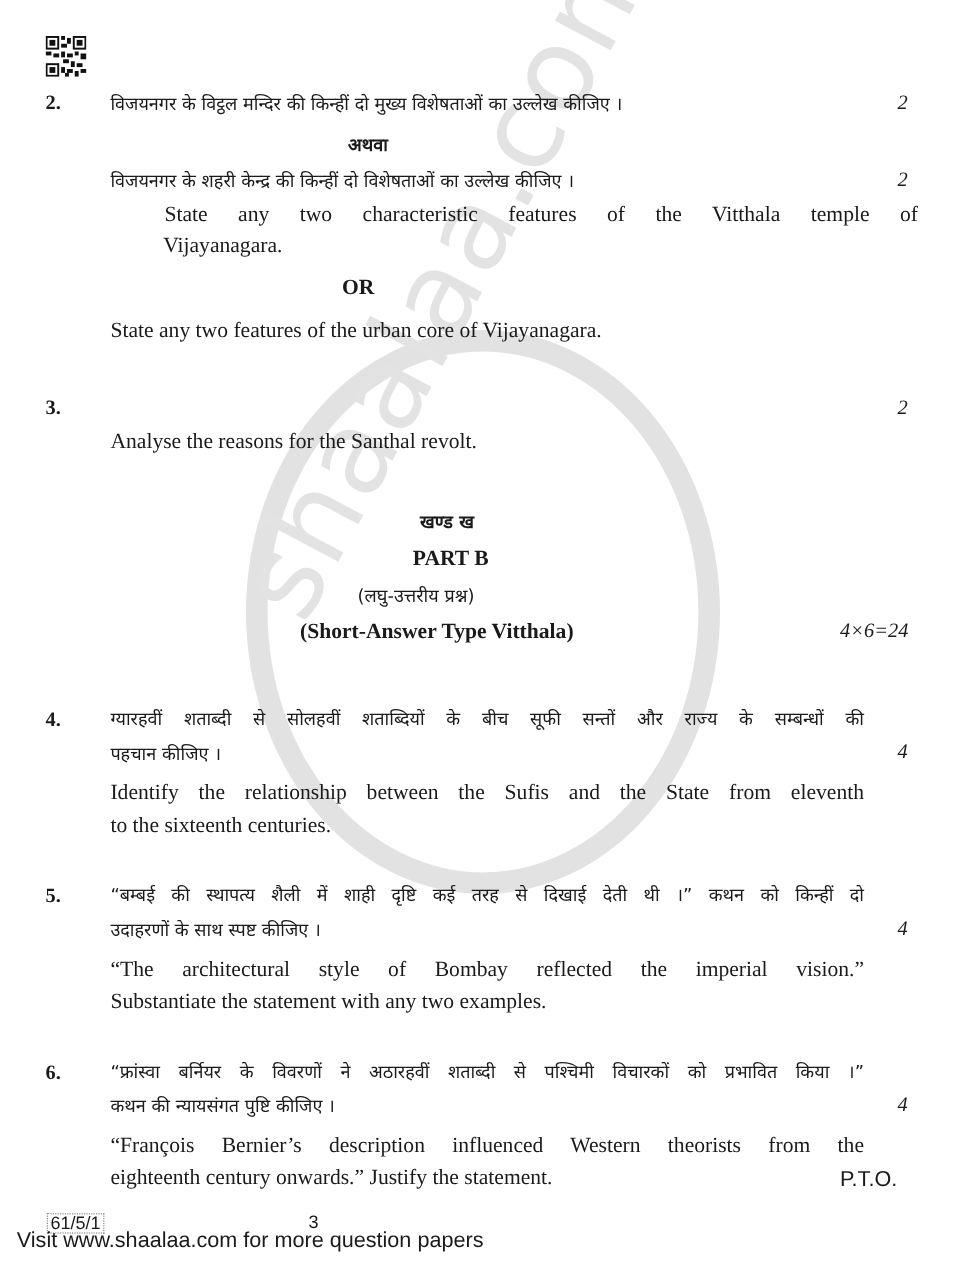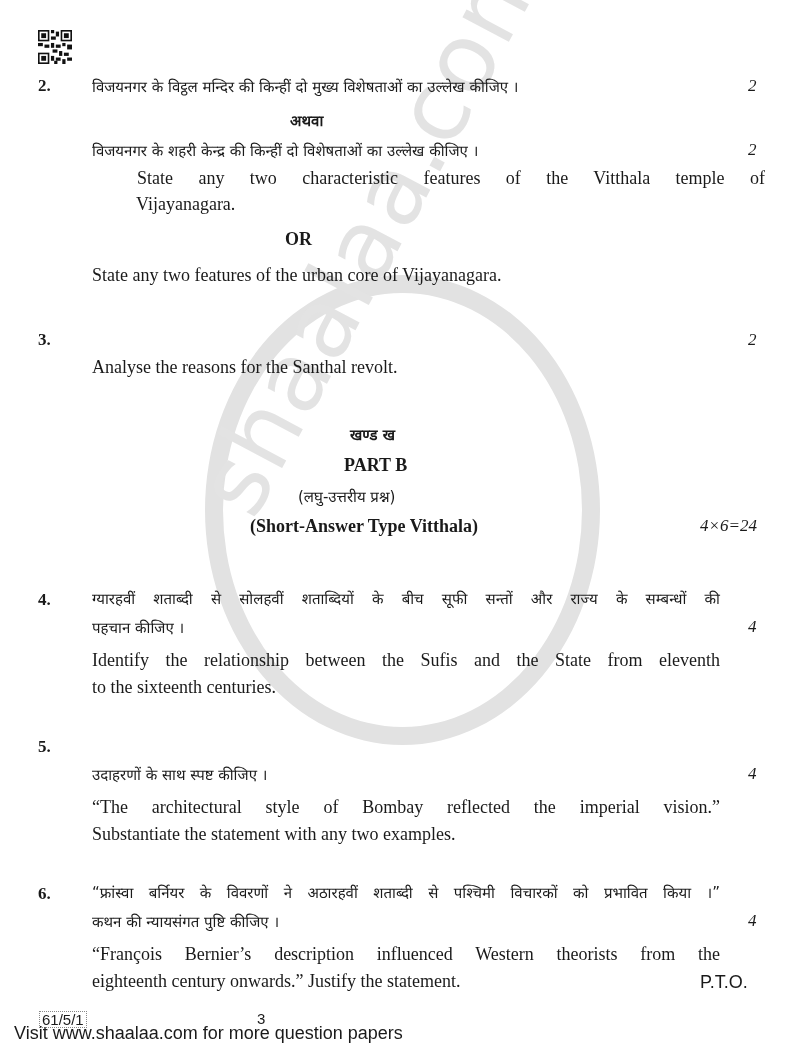--- a/index.html
+++ b/index.html
@@ -92,20 +92,21 @@
   <div class="abs marks" style="left:700px; top:516px;">4×6=24</div>
 
   <div class="abs qnum" style="top:590px;">4.</div>
   <div class="abs hi justify" style="left:92px; top:588px;">ग्यारहवीं शताब्दी से सोलहवीं शताब्दियों के बीच सूफी सन्तों और राज्य के सम्बन्धों की</div>
   <div class="abs hi" style="left:92px; top:617px;">पहचान कीजिए ।</div>
   <div class="abs marks" style="left:748px; top:617px;">4</div>
   <div class="abs en justify" style="left:92px; top:650px;">Identify the relationship between the Sufis and the State from eleventh</div>
   <div class="abs en" style="left:92px; top:677px;">to the sixteenth centuries.</div>
 
   <div class="abs qnum" style="top:737px;">5.</div>
+  <div class="abs hi justify" style="left:92px; top:735px;">“बम्बई की स्थापत्य शैली में शाही दृष्टि कई तरह से दिखाई देती थी ।” कथन को किन्हीं दो</div>
   <div class="abs hi" style="left:92px; top:764px;">उदाहरणों के साथ स्पष्ट कीजिए ।</div>
   <div class="abs marks" style="left:748px; top:764px;">4</div>
   <div class="abs en justify" style="left:92px; top:797px;">“The architectural style of Bombay reflected the imperial vision.”</div>
   <div class="abs en" style="left:92px; top:824px;">Substantiate the statement with any two examples.</div>
 
   <div class="abs qnum" style="top:884px;">6.</div>
   <div class="abs hi justify" style="left:92px; top:882px;">“फ्रांस्वा बर्नियर के विवरणों ने अठारहवीं शताब्दी से पश्चिमी विचारकों को प्रभावित किया ।”</div>
   <div class="abs hi" style="left:92px; top:911px;">कथन की न्यायसंगत पुष्टि कीजिए ।</div>
   <div class="abs marks" style="left:748px; top:911px;">4</div>
   <div class="abs en justify" style="left:92px; top:944px;">“François Bernier’s description influenced Western theorists from the</div>

